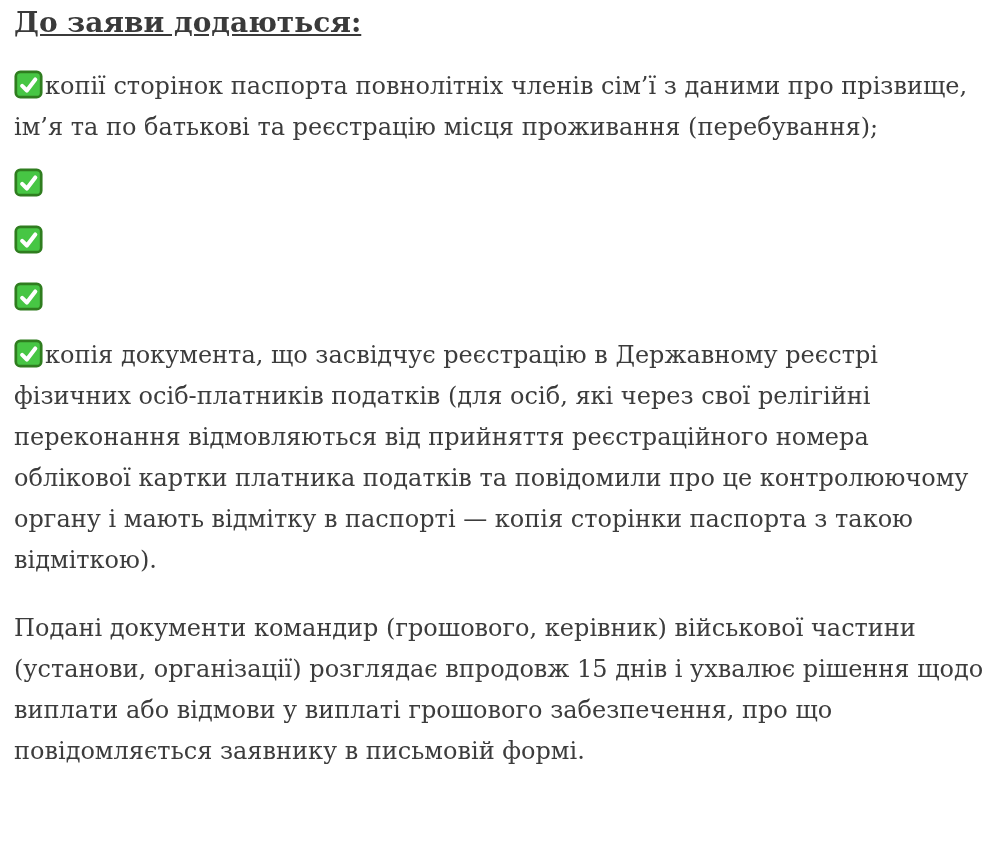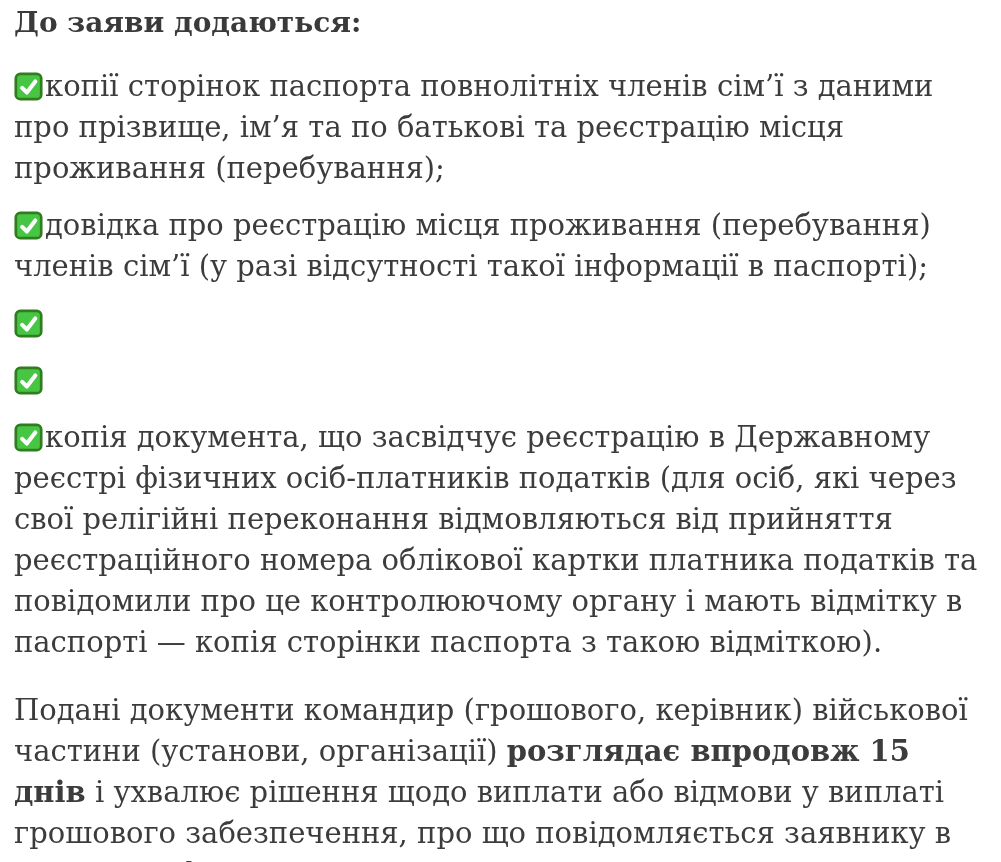--- a/index.html
+++ b/index.html
@@ -18,32 +18,33 @@
     padding: 5px 16px 0 14px;
     box-sizing: border-box;
     width: 1001px;
   }
   .doc h2 {
     margin: 0 0 25px 0;
     font-size: 28px;
     line-height: 36px;
     font-weight: bold;
     color: #3a3a3a;
+    text-decoration: underline;
   }
   p.item, p.closing {
-    font-size: 29px;
+    font-size: 24px;
     line-height: 41px;
     margin: 0 0 16px 0;
     color: #3c3c3c;
   }
   p.closing {
     margin-top: 27px;
     margin-bottom: 0;
   }
-  p.closing strong { font-weight: bold; }
+  p.closing strong { font-weight: normal; }
   .check {
     display: inline-block;
     width: 29px;
     height: 29px;
     vertical-align: -5px;
     margin-right: 2px;
   }
   .check svg { display: block; }
   .check rect {
     fill: #47c644;
@@ -69,21 +70,21 @@
     <span class="check"><svg width="29" height="29" viewBox="0 0 32 32">
           <rect x="2" y="2" width="28" height="28" rx="5"></rect>
           <path d="M9 17.5 L14.2 22.6 L23.5 10.5"></path>
         </svg></span><span>копії сторінок паспорта повнолітніх членів сім’ї з даними про прізвище, ім’я та по батькові та реєстрацію місця проживання (перебування);</span>
   </p>
 
   <p class="item">
     <span class="check"><svg width="29" height="29" viewBox="0 0 32 32">
           <rect x="2" y="2" width="28" height="28" rx="5"></rect>
           <path d="M9 17.5 L14.2 22.6 L23.5 10.5"></path>
-        </svg></span><span>довідка про реєстрацію місця проживання (перебування) членів сім’ї (у разі відсутності такої інформації в паспорті);</span>
+        </svg></span>
   </p>
 
   <p class="item">
     <span class="check"><svg width="29" height="29" viewBox="0 0 32 32">
           <rect x="2" y="2" width="28" height="28" rx="5"></rect>
           <path d="M9 17.5 L14.2 22.6 L23.5 10.5"></path>
         </svg></span>
   </p>
 
   <p class="item">

